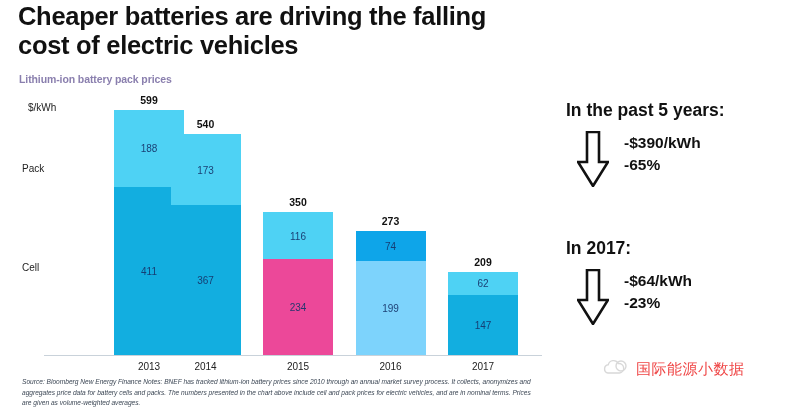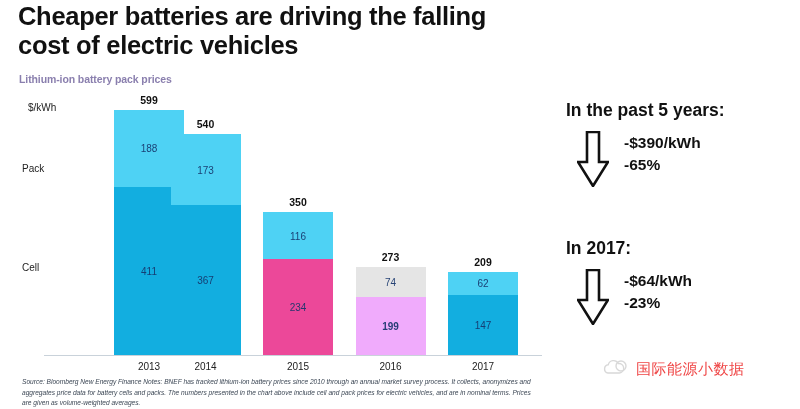--- a/index.html
+++ b/index.html
@@ -228,24 +228,24 @@
           <div class="seg seg-pack" style="background: rgb(78, 210, 244); height: 47.4457px;">
             <span class="seg-val">116</span>
           </div>
           <div class="seg seg-cell" style="background: #ec4899; height: 95.7095px;">
             <span class="seg-val">234</span>
           </div>
           <div class="bar-year">2015</div>
         </div>
         <div class="bar-group" style="left: 355.5px;">
           <div class="bar-total">273</div>
-          <div class="seg seg-pack" style="background: #e5e5e5; height: 30.2671px;">
+          <div class="seg seg-pack" style="background: #0ea5e9; height: 30.2671px;">
             <span class="seg-val">74</span>
           </div>
-          <div class="seg seg-cell" style="background: #f0abfc; height: 58px; font-weight: bold;">
+          <div class="seg seg-cell" style="background: #7dd3fc; height: 94px;">
             <span class="seg-val">199</span>
           </div>
           <div class="bar-year">2016</div>
         </div>
         <div class="bar-group" style="left: 448px;">
           <div class="bar-total">209</div>
           <div class="seg seg-pack" style="background: rgb(78, 210, 244); height: 23px;">
             <span class="seg-val">62</span>
           </div>
           <div class="seg seg-cell" style="background: rgb(18, 174, 224); height: 60.1252px;">

